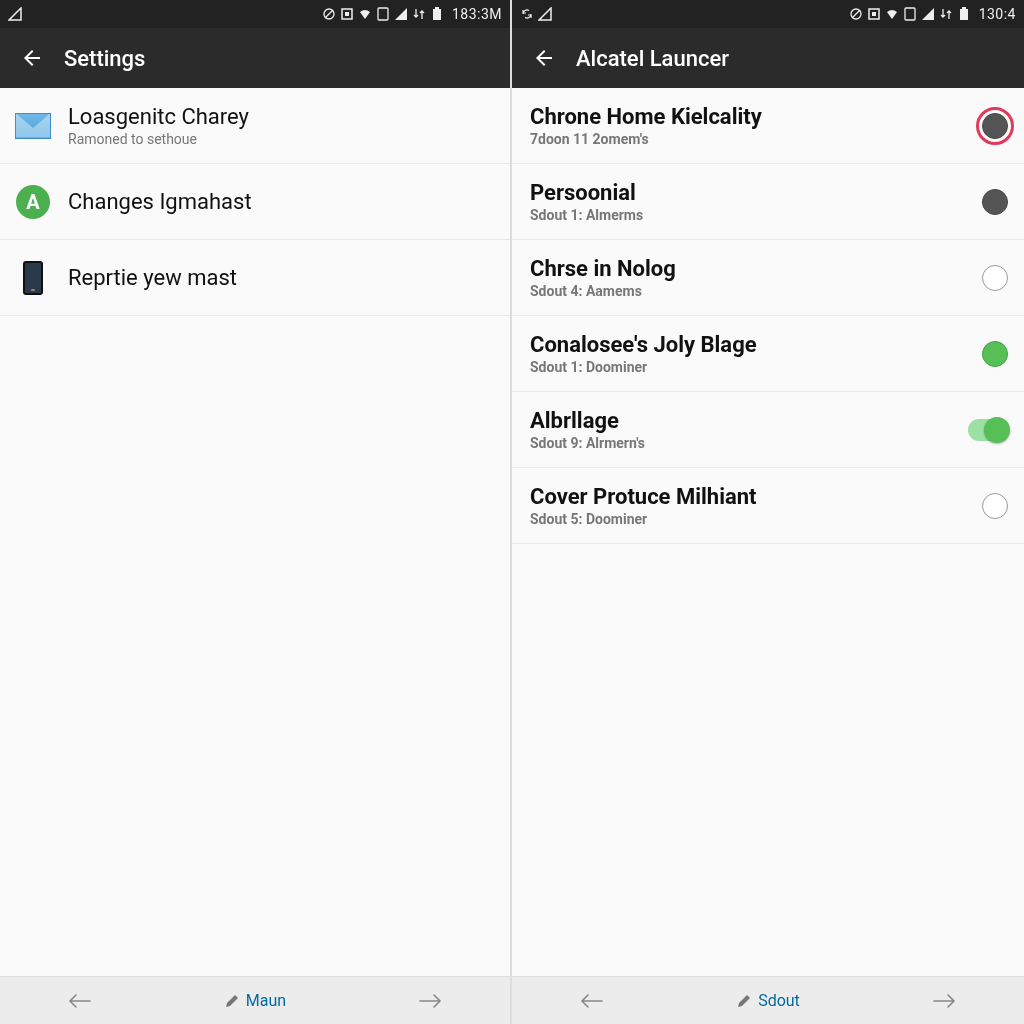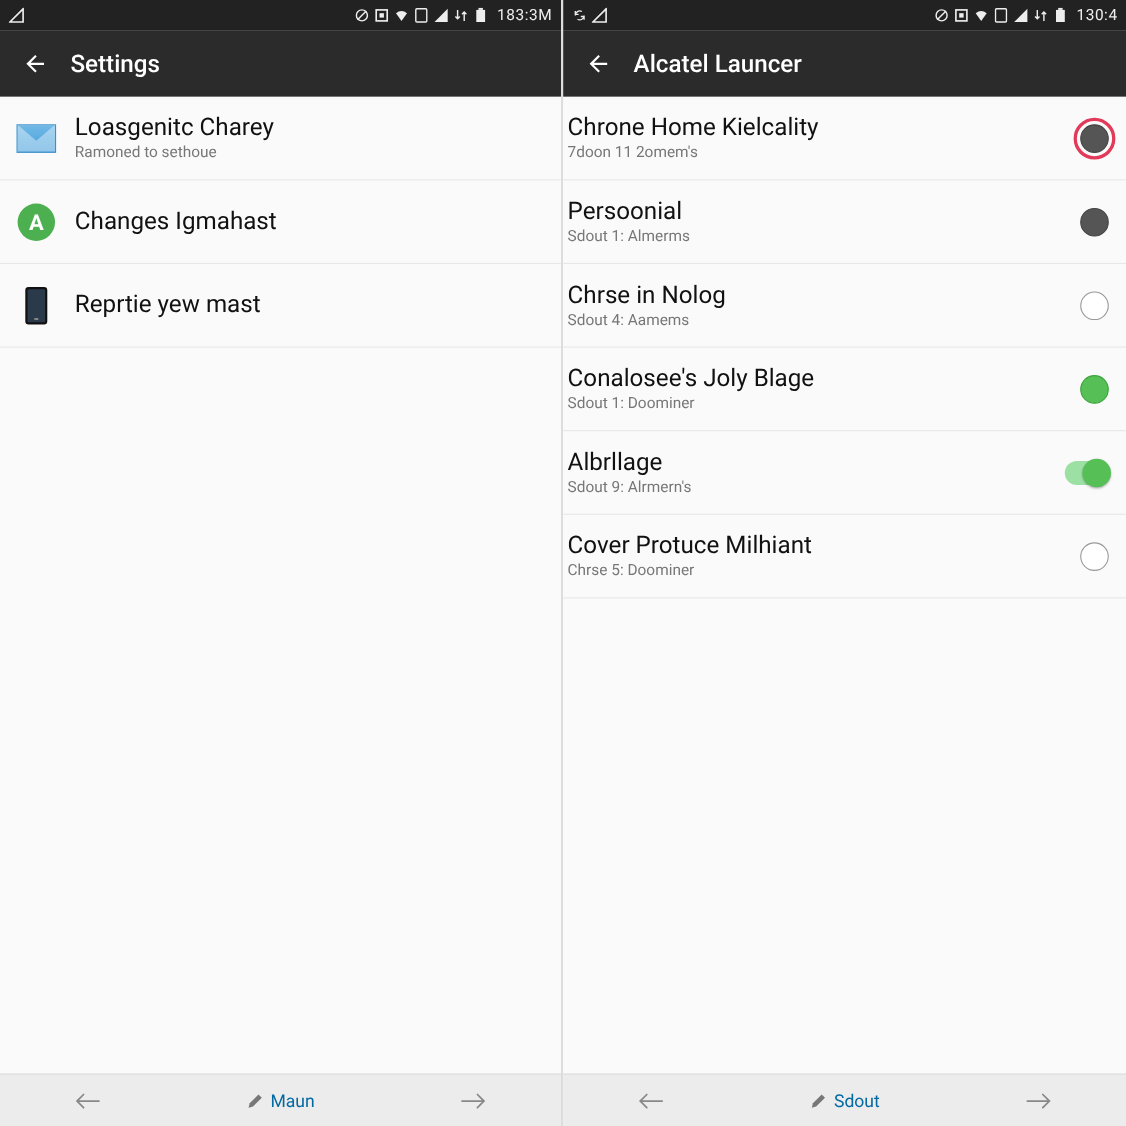--- a/index.html
+++ b/index.html
@@ -130,21 +130,21 @@
     width: 20px; height: 34px;
     background: #2a3a4a;
     border: 2px solid #111;
     border-radius: 3px;
     position: relative;
   }
   .phone-icon::after {
     content:"";position:absolute;bottom:2px;left:50%;transform:translateX(-50%);
     width:4px;height:2px;background:#888;border-radius:1px;
   }
-  .right .list-item { padding-left: 4px; }
+  .right .list-item { padding-left: 18px; font-weight: bold; }
 </style>
 </head>
 <body>
 
 <div class="screen left">
   <div class="status-bar">
     <div class="status-left-icons">
       <span class="status-icon">
         <svg width="14" height="14" viewBox="0 0 14 14">
             <path d="M1 13 L13 1 L13 13 Z" fill="none" stroke="#eee" stroke-width="1.5"></path>
@@ -357,21 +357,21 @@
         <span class="item-title">Albrllage</span>
         <span class="item-sub">Sdout 9: Alrmern's</span>
       </div>
       <span class="toggle on">
           <span class="knob"></span>
         </span>
     </div>
     <div class="list-item">
       <div class="item-text">
         <span class="item-title">Cover Protuce Milhiant</span>
-        <span class="item-sub">Chrse 5: Doominer</span>
+        <span class="item-sub">Sdout 5: Doominer</span>
       </div>
       <span class="radio"></span>
     </div>
   </div>
 
   <div class="nav-bar">
     <div class="nav-item">
       <span class="nav-icon">
         <svg width="26" height="18" viewBox="0 0 26 18">
             <path d="M24 9H4M10 3 4 9l6 6" stroke="#888" stroke-width="1.6" fill="none" stroke-linecap="round"></path>

